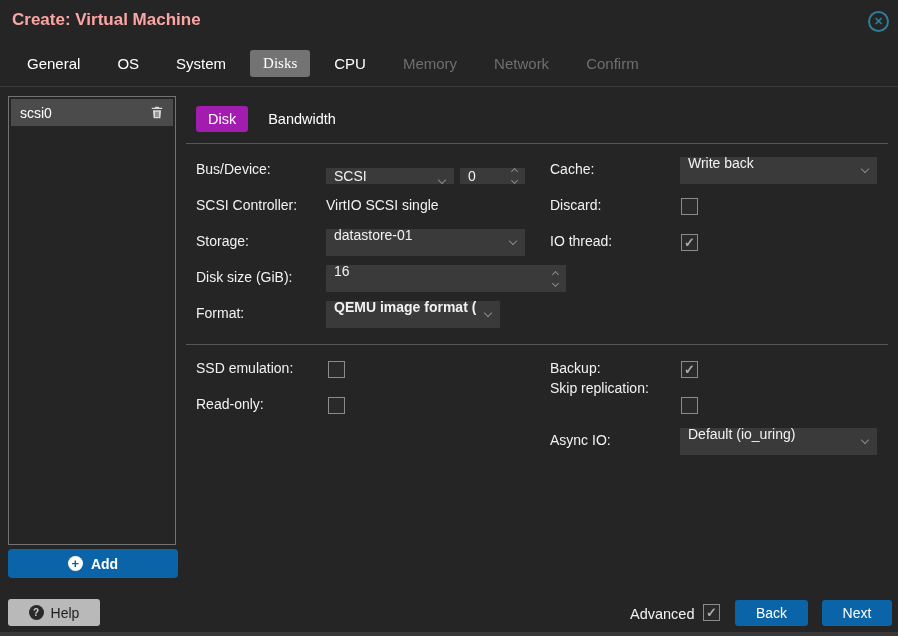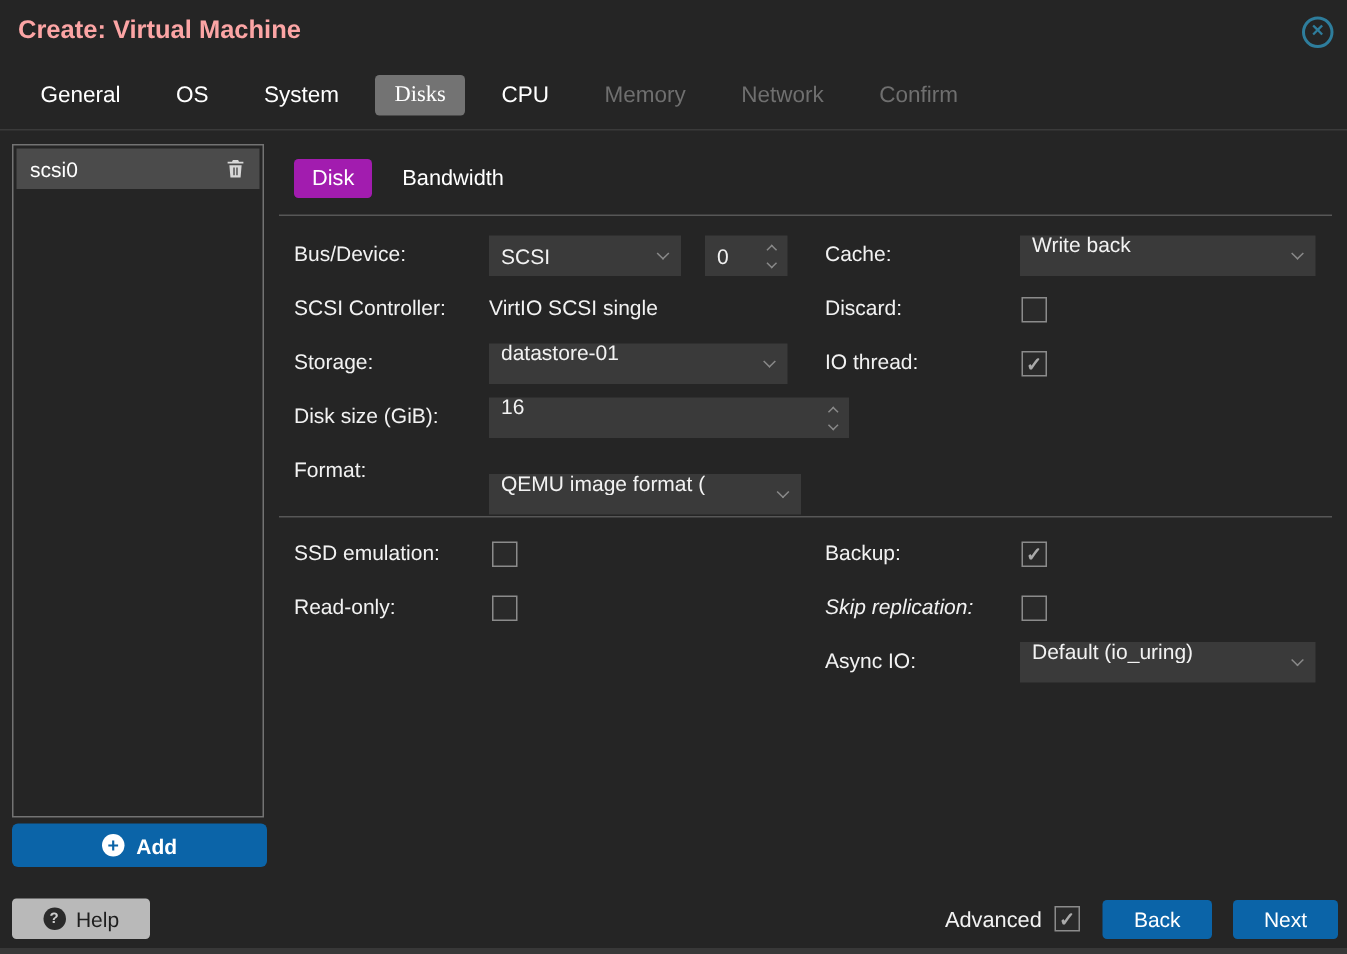--- a/index.html
+++ b/index.html
@@ -34,21 +34,21 @@
   
   .lbl { position:absolute; color:#f2f2f2; font-size:14px; white-space:nowrap; }
   .static-val { position:absolute; color:#f2f2f2; font-size:14px; white-space:nowrap; }
   .field { position:absolute; height:27px; background:#3a3a3a; color:#f2f2f2; font-size:14px; display:flex; align-items:center; padding:0 24px 16px 8px; cursor:pointer; }
   .field .val { white-space:nowrap; overflow:hidden; }
   .chev-down { position:absolute; right:9px; top:9px; width:6px; height:6px; border-right:1.6px solid #8a8a8a; border-bottom:1.6px solid #8a8a8a; transform:rotate(45deg); }
   .spin { position:absolute; right:8px; top:50%; transform:translateY(-50%); display:flex; flex-direction:column; gap:4px; }
   .spin .up { width:5px; height:5px; border-left:1.6px solid #8a8a8a; border-top:1.6px solid #8a8a8a; transform:rotate(45deg); }
   .spin .down { width:5px; height:5px; border-right:1.6px solid #8a8a8a; border-bottom:1.6px solid #8a8a8a; transform:rotate(45deg); }
 
-  .combo-split { position:absolute; left:326px; top:157px; width:199px; height:27px; display:flex; gap:16px; }
+  .combo-split { position:absolute; left:326px; top:157px; width:199px; height:27px; display:flex; gap:6px;align-items:flex-end; }
   .combo-split .part { position:relative; background:#3a3a3a; display:flex; align-items:center; padding:0 8px; color:#f2f2f2; font-size:14px; cursor:pointer; }
   .combo-split .bus { flex:0 0 128px; }
   .combo-split .dev { flex:1; }
 
   .cb { position:absolute; width:17px; height:17px; border:1px solid #8b8b8b; background:#2a2a2a; display:flex; align-items:center; justify-content:center; color:#aaaaaa; font-size:13px; font-weight:bold; line-height:1; cursor:pointer; }
 
   
   .help-btn { position:absolute; left:8px; top:599px; width:92px; height:27px; background:#b9b9b9; border:none; border-radius:3px; color:#1e1e1e; font-size:14px; display:flex; align-items:center; justify-content:center; gap:7px; cursor:pointer; font-family:inherit; }
   .help-icon { width:15px; height:15px; border-radius:50%; background:#2a2a2a; color:#cfcfcf; font-size:10px; font-weight:bold; display:flex; align-items:center; justify-content:center; line-height:1; }
   .adv-lbl { position:absolute; left:630px; top:606px; color:#f2f2f2; font-size:14.5px; }
@@ -125,21 +125,21 @@
   <span class="lbl" style="left:196px; top:269px;">Disk size (GiB):</span>
   <div class="field" style="left:326px; top:265px; width:240px;">
     <span class="val">16</span>
     <span class="spin">
         <span class="up"></span>
         <span class="down"></span>
       </span>
   </div>
 
   <span class="lbl" style="left:196px; top:305px;">Format:</span>
-  <div class="field" style="left:326px; top:316px; width:208px;">
+  <div class="field" style="left:326px; top:301px; width:174px;font-weight:bold;">
     <span class="val" style="max-width:158px;">QEMU image format (</span>
     <span class="chev-down"></span>
   </div>
 
   <span class="lbl" style="left:550px; top:161px;">Cache:</span>
   <div class="field" style="left:680px; top:157px; width:197px;">
     <span class="val">Write back</span>
     <span class="chev-down"></span>
   </div>
 
@@ -163,21 +163,21 @@
   <span class="lbl" style="left:196px; top:396px;">Read-only:</span>
   <div class="cb" style="left:328px; top:397px;">
     <span></span>
   </div>
 
   <span class="lbl" style="left:550px; top:360px;">Backup:</span>
   <div class="cb" style="left:681px; top:361px;">
     <span>✓</span>
   </div>
 
-  <span class="lbl" style="left:550px; top:396px;font-style:italic;">Skip replication:</span>
+  <span class="lbl" style="left:550px; top:380px;">Skip replication:</span>
   <div class="cb" style="left:681px; top:397px;">
     <span></span>
   </div>
 
   <span class="lbl" style="left:550px; top:432px;">Async IO:</span>
   <div class="field" style="left:680px; top:428px; width:197px;">
     <span class="val">Default (io_uring)</span>
     <span class="chev-down"></span>
   </div>
 

